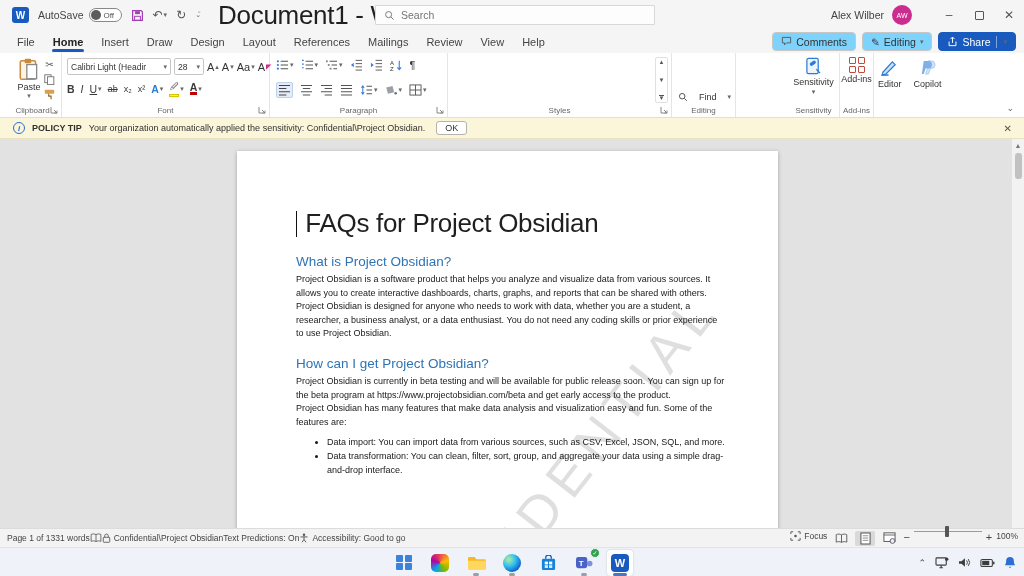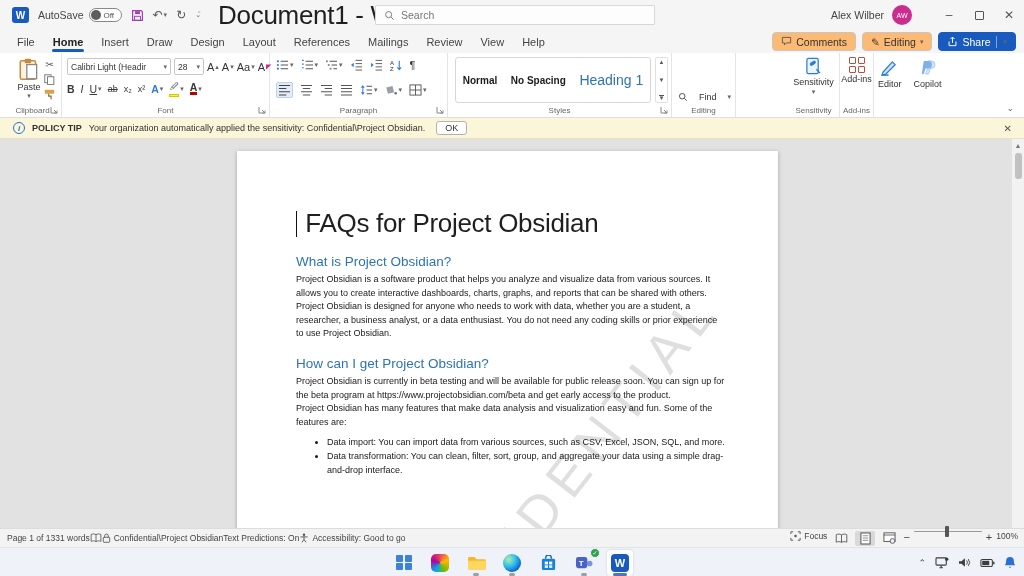--- a/index.html
+++ b/index.html
@@ -28,21 +28,21 @@
   .win-btn { width:30px; height:30px; display:flex; align-items:center; justify-content:center; color:#555; font-size:12px; }
   .max-box { width:9px; height:9px; border:1px solid #555; border-radius:1px; }
 
   
   .tabrow { position:absolute; left:0; top:30px; width:1024px; height:23px; background:#f5f5f5; display:flex; align-items:center; }
   .tabs { display:flex; align-items:center; padding-left:8px; }
   .tab { padding:4px 9px; font-size:11px; color:#444; position:relative; }
   .tab.active { font-weight:bold; color:#222; }
   .tab.active::after { content:""; position:absolute; left:8px; right:8px; bottom:0; height:3px; border-radius:2px; background:#185abd; }
   .tab-actions { position:absolute; right:8px; top:2px; display:flex; gap:6px; align-items:center; }
-  .pill { height:19px; border:1px solid #c8c6c4; border-radius:4px; background:#fdba74; display:flex; align-items:center; gap:4px; padding:0 8px; font-size:10.5px; color:#333; }
+  .pill { height:19px; border:1px solid #c8c6c4; border-radius:4px; background:#7dd3fc; display:flex; align-items:center; gap:4px; padding:0 8px; font-size:10.5px; color:#333; }
   .pill-share { background:#185abd; border-color:#185abd; color:#fff; }
   .pill-share .sep { width:1px; height:12px; background:rgba(255,255,255,.45); margin:0 2px; }
 
   
   .ribbon { position:absolute; left:0; top:53px; width:1024px; height:65px; background:#fff; border-bottom:1px solid #e1dfdd; }
   .rgroup { position:absolute; top:0; height:64px; border-right:1px solid #e7e5e3; }
   .rlabel { position:absolute; bottom:2px; left:0; right:0; text-align:center; font-size:8px; color:#666; }
   .dl { position:absolute; right:3px; bottom:3px; }
   .g-clipboard { left:4px;  width:58px; }
   .g-font      { left:62px; width:208px; }
@@ -389,25 +389,20 @@
             <span class="caret">▾</span>
           </span>
       </div>
       <div class="rlabel">Paragraph</div>
       <svg class="dl" width="8" height="8" viewBox="0 0 8 8">
           <path d="M1 1v6h6M4 4l3 3M7 4.5V7H4.5" fill="none" stroke="#888" stroke-width="1"></path>
         </svg>
     </div>
 
     <div class="rgroup g-styles">
-      <div class="style-gallery">
-        <div class="style-item st-normal">Normal</div>
-        <div class="style-item st-nospace">No Spacing</div>
-        <div class="style-item st-h1">Heading 1</div>
-      </div>
       <div class="style-scroll">
         <span>▲</span>
         <span>▼</span>
         <span class="gal-exp">▼</span>
       </div>
       <div class="rlabel">Styles</div>
       <svg class="dl" width="8" height="8" viewBox="0 0 8 8">
           <path d="M1 1v6h6M4 4l3 3M7 4.5V7H4.5" fill="none" stroke="#888" stroke-width="1"></path>
         </svg>
     </div>

